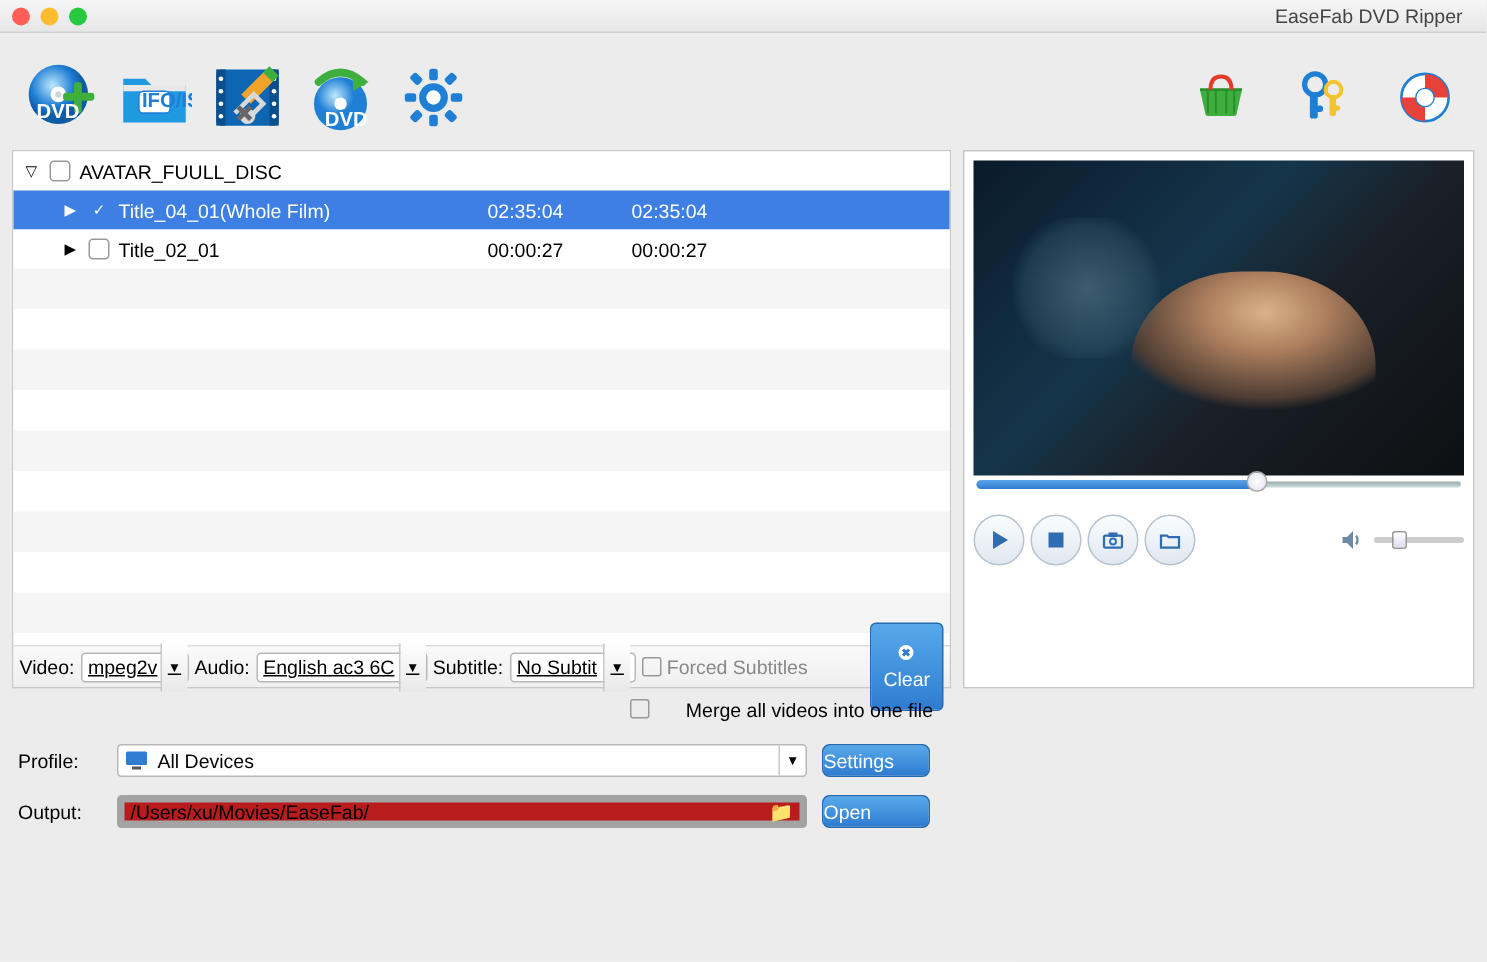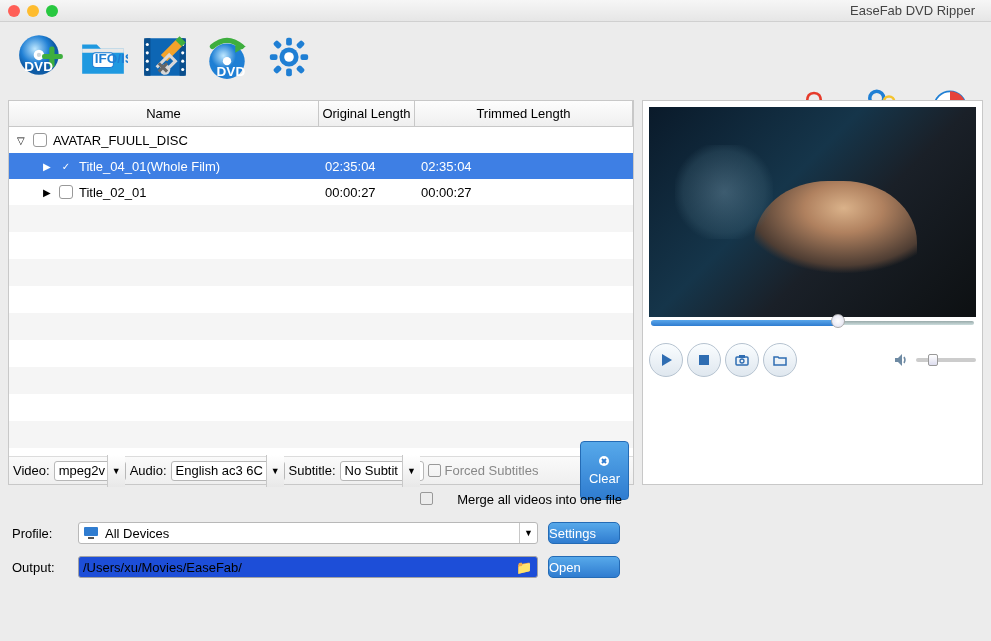--- a/index.html
+++ b/index.html
@@ -11,21 +11,21 @@
     .dot { width: 12px; height: 12px; border-radius: 50%; }
     .dot.red { background: #ff5f57; }
     .dot.yellow { background: #febc2e; }
     .dot.green { background: #28c840; }
     .titlebar .title { position: absolute; left: 0; right: 16px; text-align: right; font-size: 13px; color: #444; pointer-events: none; }
 
     
     .main { background: #ececec; height: calc(641px - 22px); display: flex; flex-direction: column; }
 
     
-    .toolbar { height: 78px; display: flex; align-items: flex-start; padding: 10px 16px; flex-direction: column; }
+    .toolbar { height: 78px; display: flex; align-items: flex-end; padding: 10px 16px; }
     .tool-left { display: flex; gap: 12px; align-items: center; }
     .tool-right { margin-left: auto; display: flex; gap: 18px; align-items: center; }
     .tool-btn { width: 50px; height: 50px; display: flex; align-items: center; justify-content: center; }
 
     
     .content-row { display: flex; padding: 0 8px; gap: 8px; flex: 0 0 auto; }
 
     
     .table-panel { width: 626px; border: 1px solid #c8c8c8; background: #fff; display: flex; flex-direction: column; }
     .thead { display: flex; background: linear-gradient(#fdfdfd,#efefef); border-bottom: 1px solid #c8c8c8; height: 26px; }
@@ -62,38 +62,38 @@
     .pbtn { width: 34px; height: 34px; border-radius: 50%; background: linear-gradient(#fafdff,#dfe7ef); border: 1px solid #b6c3d0; display: flex; align-items: center; justify-content: center; }
     .pbtn svg { width: 16px; height: 16px; }
     .vol { margin-left: auto; display: flex; align-items: center; gap: 6px; }
     .vol-track { width: 60px; height: 4px; background: #ccc; border-radius: 2px; position: relative; }
     .vol-thumb { position: absolute; top: -4px; left: 12px; width: 10px; height: 12px; background: linear-gradient(#fff,#dde); border: 1px solid #999; border-radius: 2px; }
 
     
     .options { height: 28px; display: flex; align-items: center; gap: 4px; padding: 0 4px; border-top: 1px solid #dcdcdc; background: linear-gradient(#fafafa,#efefef); }
     .lbl { font-size: 13px; }
     .sel { display: flex; align-items: center; border: 1px solid #b8b8b8; background: #fff; height: 20px; border-radius: 3px; }
-    .sel span { padding: 16px 4px; overflow: hidden; white-space: nowrap; }
+    .sel span { padding: 16px 4px; overflow: hidden; white-space: nowrap; text-decoration: underline; }
     .sel .dd { width: 18px; height: 18px; border-left: 1px solid #c8c8c8; display: flex; align-items: center; justify-content: center; font-size: 9px; background: linear-gradient(#fff,#e8e8e8); }
     .small-cb { width: 13px; height: 13px; border: 1px solid #999; border-radius: 2px; }
     .bluebtn { background: linear-gradient(#57a9ea,#2f7cd0); color: #fff; padding: 13px 8px; border-radius: 4px; border: 1px solid #246bb5; display: flex; align-items: center; gap: 4px; font-size: 12px; flex-direction: column; }
 
     
     .merge-row { height: 28px; display: flex; align-items: center; justify-content: flex-end; padding: 0 12px 0 0; margin: 0 8px 0 8px; width: 626px; }
     .merge-row .gap { display:flex; align-items:flex-start; gap:24px; }
 
     
     .bottom { display: flex; padding: 6px 12px 12px; align-items: flex-start; gap: 16px; }
     .bleft { flex: 1; }
     .field-row { display: flex; align-items: center; gap: 10px; height: 28px; margin-bottom: 6px; }
     .field-row .flabel { width: 56px; }
     .profile-sel { flex: 1; max-width: 460px; display: flex; align-items: center; border: 1px solid #b8b8b8; background: #fff; height: 22px; border-radius: 3px; justify-content: space-between; }
     .profile-sel .picon { margin: 0 4px; }
     .profile-sel .dd { width: 18px; height: 20px; border-left: 1px solid #c8c8c8; display: flex; align-items: center; justify-content: center; font-size: 9px; }
-    .output-field { flex: 1; max-width: 460px; display: flex; align-items: center; border: 1px solid #a3a3a3; background: #1d4ed8; height: 22px; border-radius: 3px; padding: 0 4px; }
+    .output-field { flex: 1; max-width: 460px; display: flex; align-items: center; border: 5px solid #a3a3a3; background: #b91c1c; height: 22px; border-radius: 3px; padding: 0 4px; }
     .output-field .val { flex: 1; }
     .output-field .folder { font-size: 13px; }
     .sbtn { width: 72px; background: linear-gradient(#57a9ea,#2f7cd0); color: #fff; border-radius: 5px; border: 1px solid #246bb5; height: 22px; display: flex; align-items: center; font-size: 12px; }
 
     .convert-btn { width: 172px; height: 50px; background: linear-gradient(#3aa4f5,#0a5fd0); border: 2px solid #0a56b8; border-radius: 10px; display: flex; align-items: center; justify-content: center; color: #04263f; font-size: 22px; font-weight: bold; font-style: italic; box-shadow: inset 0 2px 3px rgba(255,255,255,.5), 0 2px 4px rgba(0,0,0,.25); margin-top: 6px; }
   </style>
 </head>
 <body>
 
 <div class="titlebar">
@@ -212,25 +212,20 @@
           <path d="M24 42 A18 18 0 0 1 6 24 L24 24 Z" fill="#e6423a"></path>
           <circle cx="24" cy="24" r="7" fill="#fff" stroke="#1f7fd4"></circle>
         </svg>
       </div>
     </div>
   </div>
 
   <div class="content-row">
 
     <div class="table-panel">
-      <div class="thead">
-        <div class="th col-name">Name</div>
-        <div class="th col-ol">Original Length</div>
-        <div class="th col-tl">Trimmed Length</div>
-      </div>
       <div class="tbody">
         <div class="row">
           <div class="ci">
             <span class="disclose">▽</span>
             <span class="cb"></span>
             <span>AVATAR_FUULL_DISC</span>
           </div>
           <div class="co"></div>
             <div class="ct"></div>
         </div>

